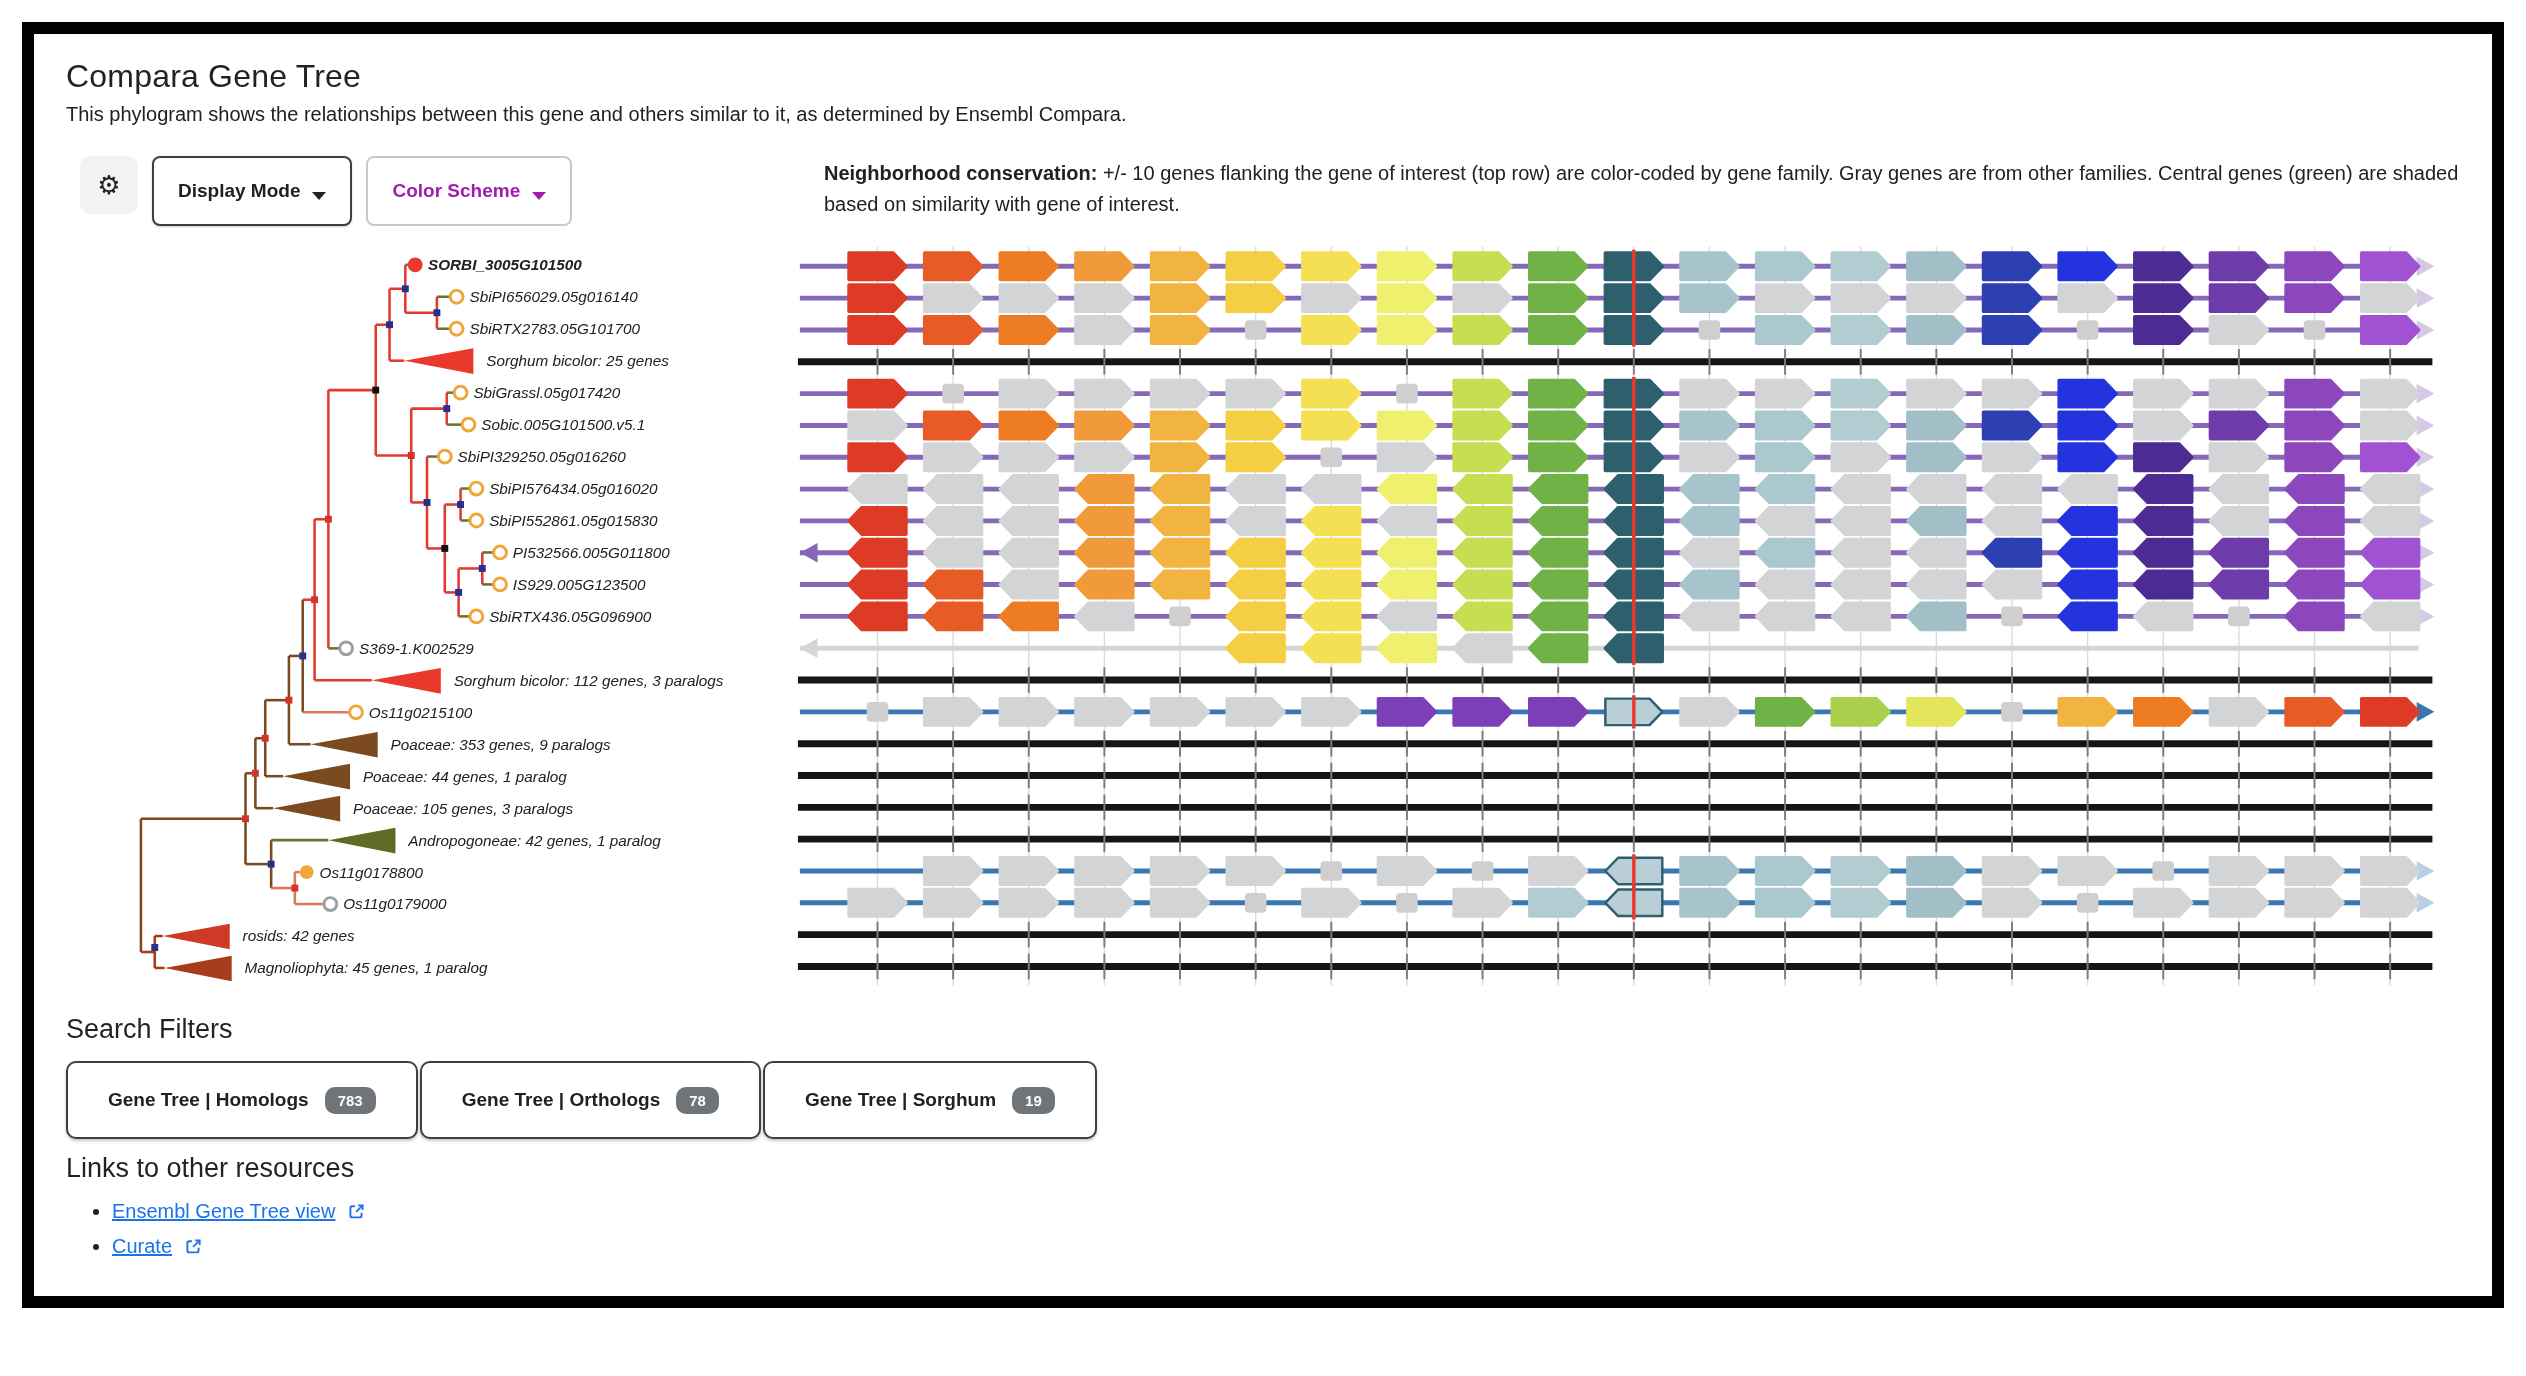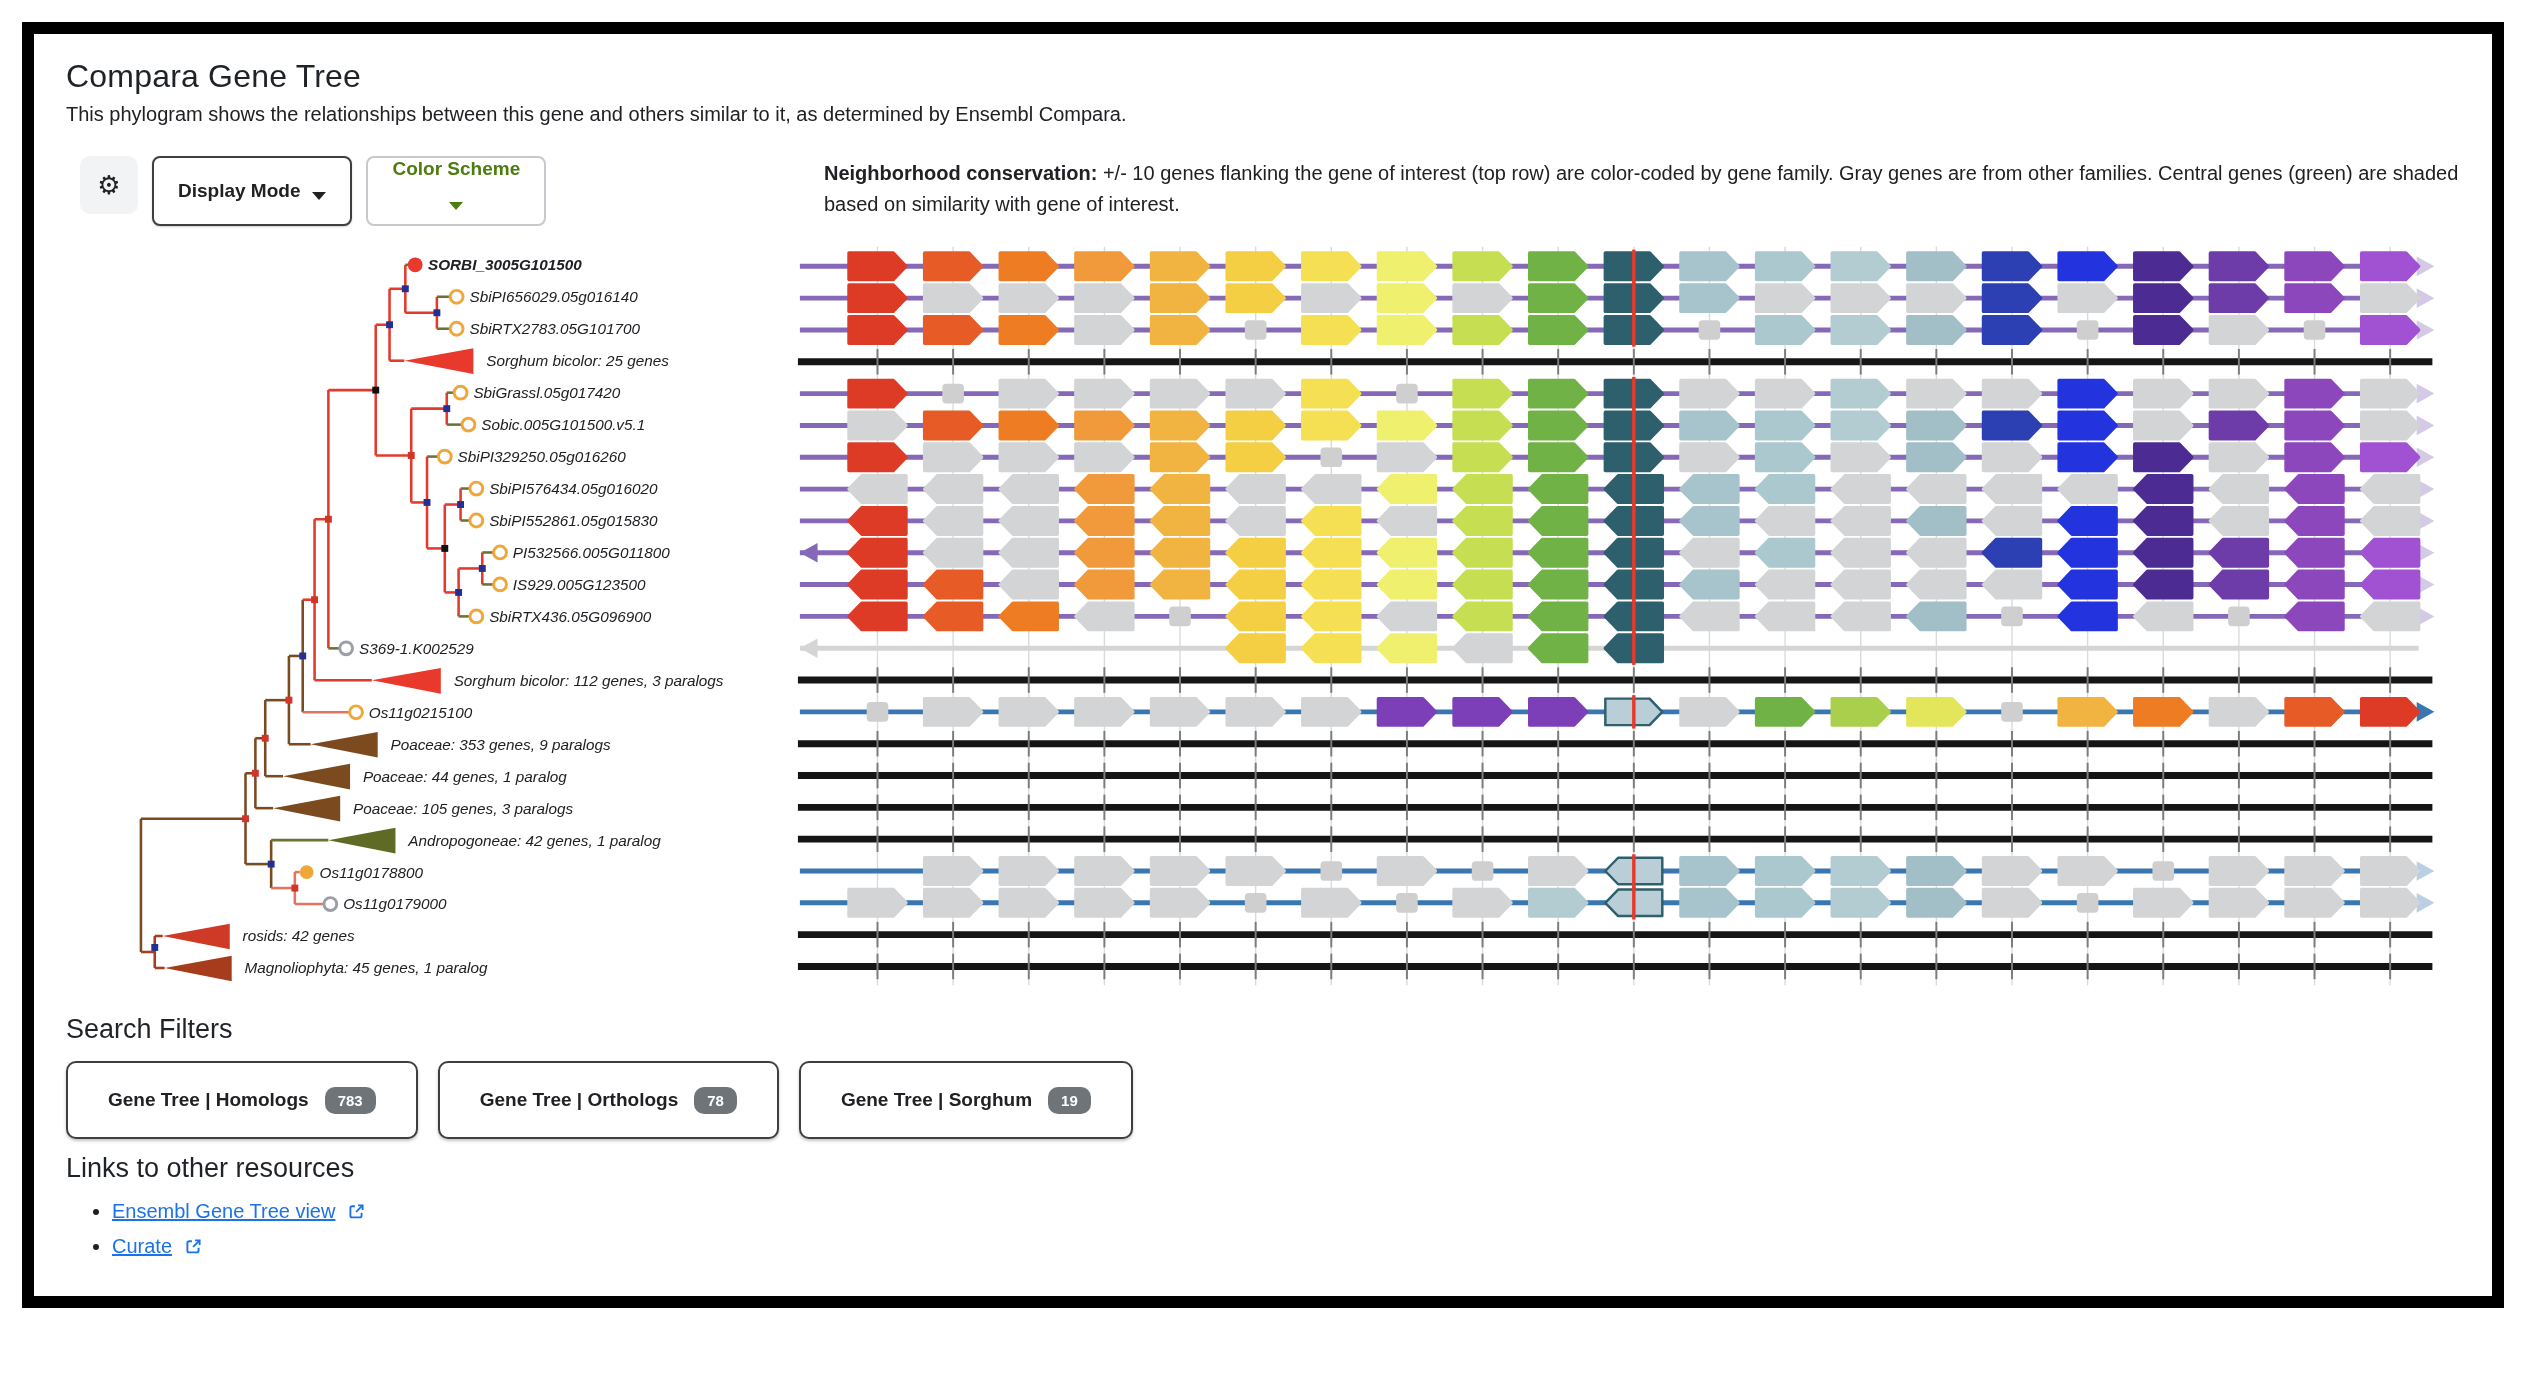--- a/index.html
+++ b/index.html
@@ -7,28 +7,28 @@
   .frame{margin:22px;border:12px solid #000;background:#fff;padding:22px 30px 26px 30px;}
   .page-title{font-size:32px;font-weight:400;color:#1f2328;margin:2px 0 8px 2px;letter-spacing:.2px;}
   .description{font-size:20px;margin:0 0 30px 2px;color:#202124;}
   .controls-row{display:flex;align-items:flex-start;margin-bottom:10px;}
   .toolbar{display:flex;gap:14px;width:700px;flex:none;padding-left:16px;align-items:stretch;}
   .gear-btn{width:58px;height:58px;background:#f1f3f4;border:none;border-radius:10px;font-size:26px;
     display:flex;align-items:center;justify-content:center;cursor:pointer;color:#202124;}
   .tb-btn{height:70px;background:#fff;border:2px solid #3c4043;border-radius:8px;font-weight:bold;
     font-size:19px;padding:0 24px;display:flex;align-items:center;gap:12px;cursor:pointer;
     box-shadow:0 1px 2px rgba(60,64,67,.25);color:#202124;font-family:inherit;}
-  .tb-btn.disabled{border-color:#c6c9cd;color:#4d7c0f;box-shadow:none;flex-direction:column;}
+  .tb-btn.disabled{border-color:#c6c9cd;color:#a21caf;box-shadow:none;}
   .caret{width:0;height:0;border-left:7px solid transparent;border-right:7px solid transparent;
     border-top:8px solid currentColor;margin-top:10px;}
   .legend{flex:1;font-size:20px;line-height:1.55;color:#202124;padding-left:44px;margin-top:2px;}
   .viz{display:flex;align-items:flex-start;margin-top:4px;font-style:italic;}
   .tree-wrap{flex:none;}
   h2.section{font-size:27px;font-weight:400;color:#1f2328;margin:14px 0 16px 2px;}
-  .chips{display:flex;gap:20px;margin:4px 0 6px 2px;}
+  .chips{display:flex;gap:2px;margin:4px 0 6px 2px;}
   .chip{border:2px solid #3c4043;border-radius:10px;background:#fff;padding:0 40px;height:78px;
     display:flex;align-items:center;gap:16px;font-weight:bold;font-size:19px;cursor:pointer;
     box-shadow:0 2px 3px rgba(60,64,67,.3);color:#202124;font-family:inherit;}
   .chip-badge{background:#6f7479;color:#ffffff;border-radius:10px;padding:5px 13px;font-size:15px;font-weight:bold;}
   .links ul{list-style:disc;margin:10px 0 4px 48px;padding:0;}
   .links li{margin:12px 0;font-size:20px;}
   .links a{color:#1a73e8;text-decoration:underline;display:inline-flex;align-items:center;gap:12px;cursor:pointer;}
   .ext-ico{display:inline-block;}
 </style>
 </head>

